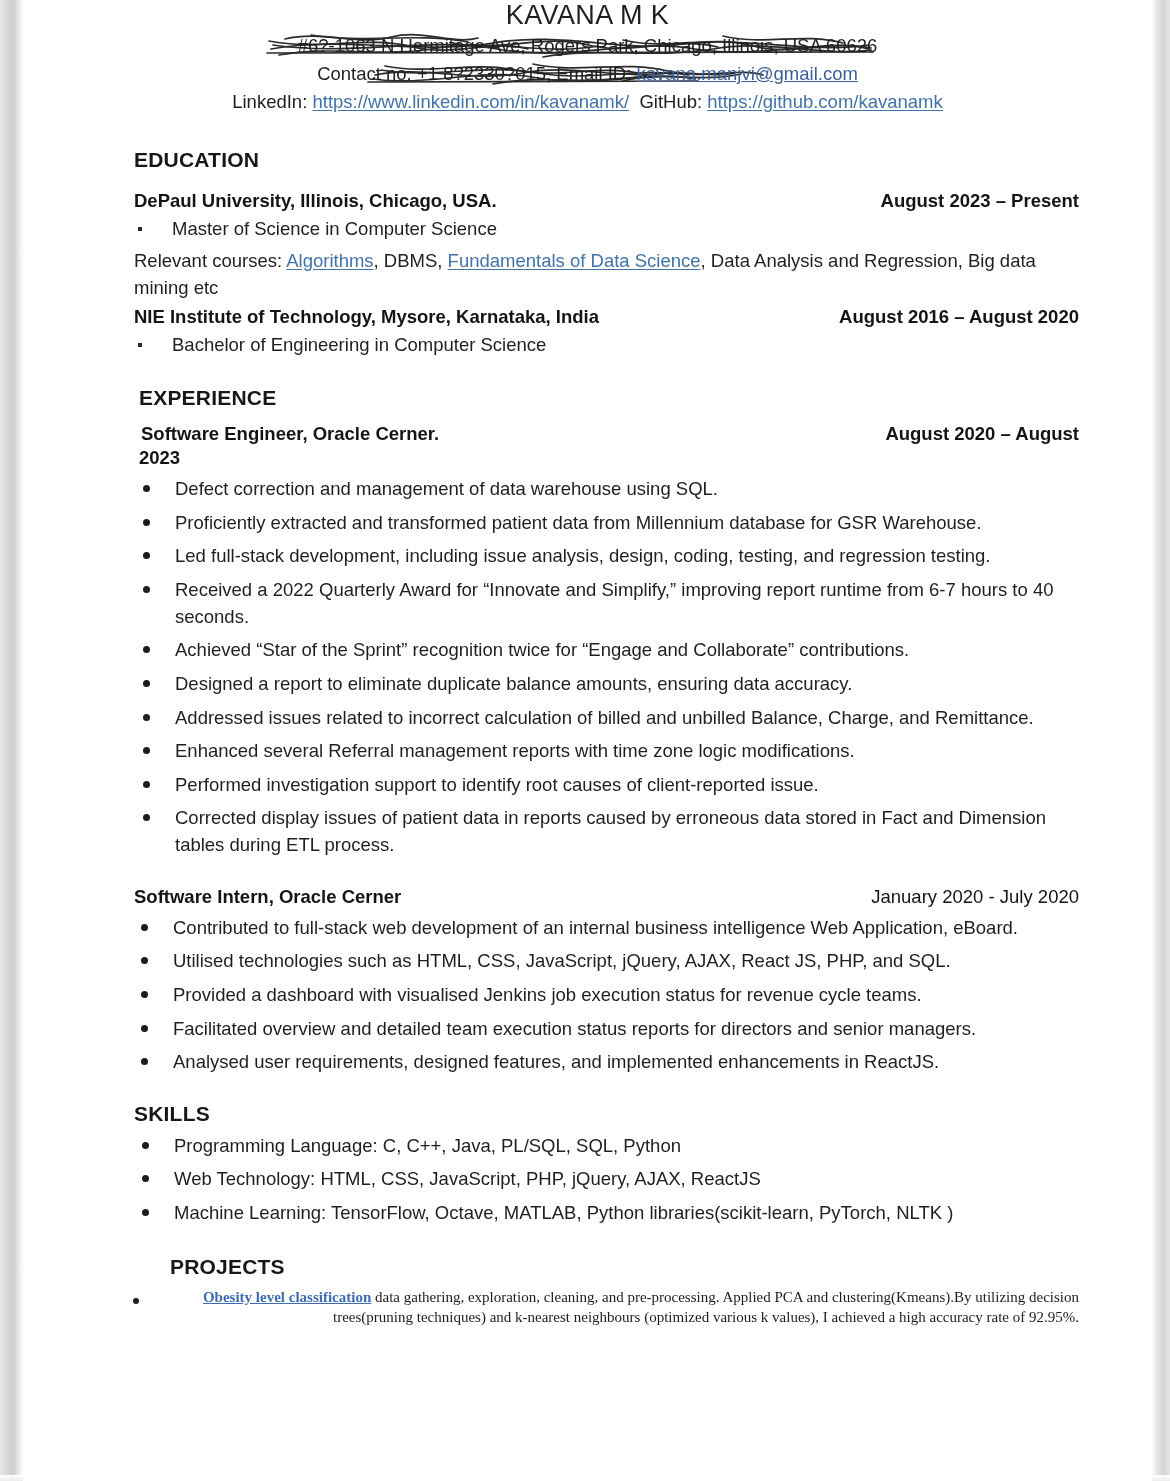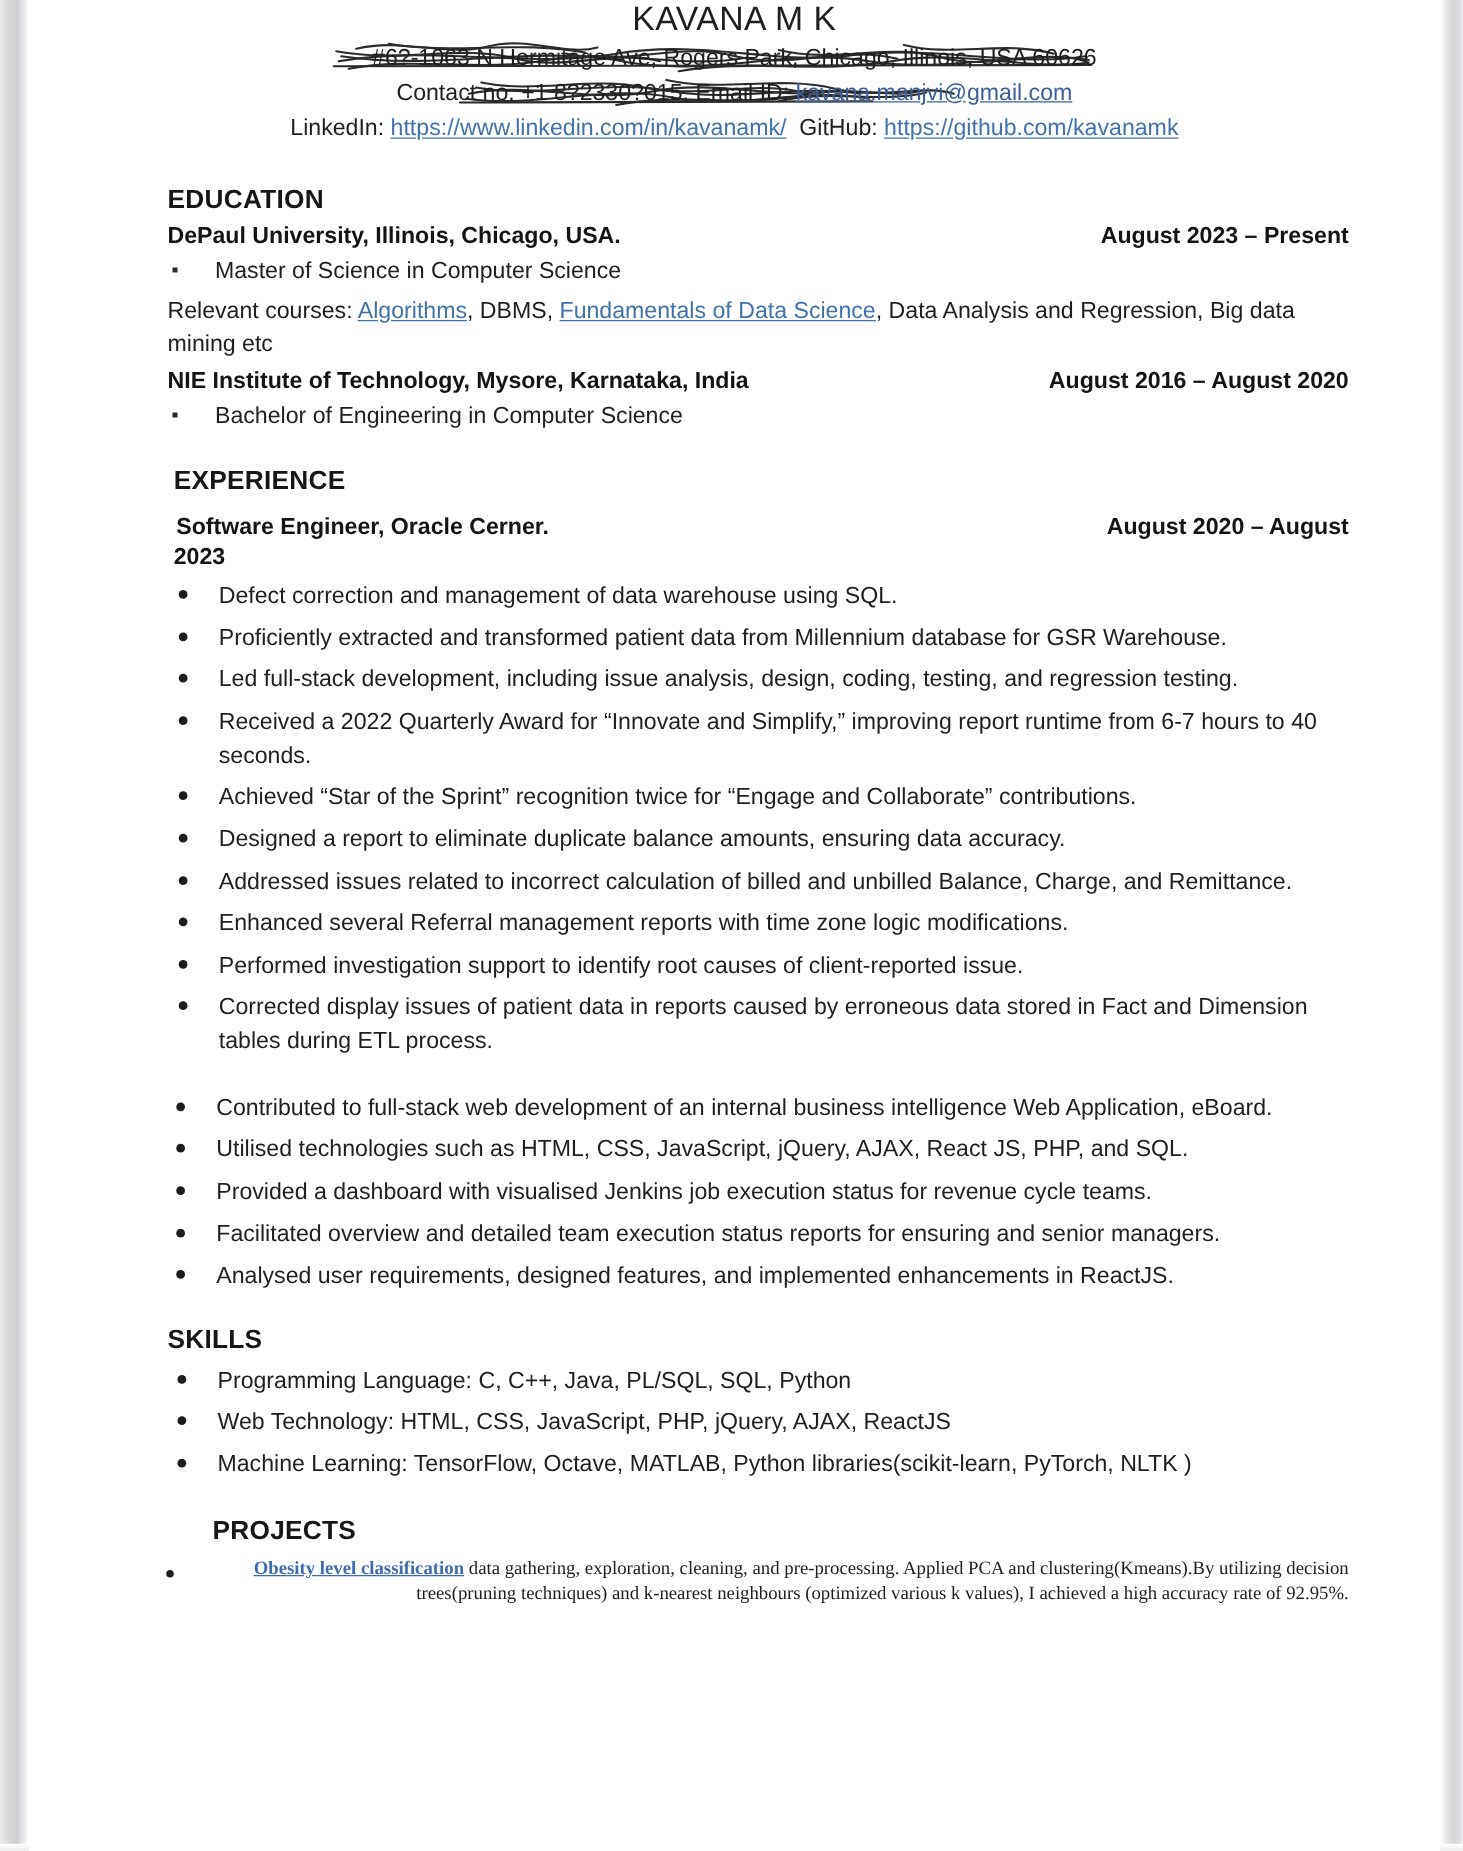--- a/index.html
+++ b/index.html
@@ -239,21 +239,21 @@
     </div>
 
     <div class="hdr-line" style="margin-top:1px;">
       <span>LinkedIn: </span><a class="lnk" href="#">https://www.linkedin.com/in/kavanamk/</a><span>&nbsp; </span><span>GitHub: </span><a class="lnk" href="#">https://github.com/kavanamk</a>
     </div>
   </div>
 
   <div style="margin-top:33px; padding-left:111px; padding-right:73px;">
     <div class="sec-h">EDUCATION</div>
 
-    <div class="row" style="margin-top:5px;">
+    <div class="row" style="margin-top:18px;">
       <span class="strong">DePaul University, Illinois, Chicago, USA.</span>
       <span class="date">August 2023 –  Present</span>
     </div>
     <ul class="bl sq">
       <li>Master of Science in Computer Science</li>
     </ul>
 
     <div class="body-t" style="margin-top:5px;">
       <span>Relevant courses: </span><a class="lnk" href="#">Algorithms</a><span>, DBMS,  </span><a class="lnk" href="#">Fundamentals of Data Science</a><span>, Data Analysis and Regression, Big data mining etc</span>
     </div>
@@ -284,25 +284,29 @@
         <li>Achieved “Star of the Sprint” recognition twice for “Engage and Collaborate” contributions.</li>
         <li>Designed a report to eliminate duplicate balance amounts, ensuring data accuracy.</li>
         <li>Addressed issues related to incorrect calculation of billed and unbilled Balance, Charge, and Remittance.</li>
         <li>Enhanced several Referral management reports with time zone logic modifications.</li>
         <li>Performed investigation support to identify root causes of client-reported issue.</li>
         <li>Corrected display issues of patient data in reports caused by erroneous data stored in Fact and Dimension tables during ETL process.</li>
       </ul>
     </div>
 
     <div style="margin-top:27px; margin-left:-5px;">
+      <div class="row">
+        <span class="strong">Software Intern, Oracle Cerner</span>
+        <span class="date" style="font-weight:normal;">January 2020 - July 2020</span>
+      </div>
       <ul class="bl rd" style="margin-left:-1px; margin-top:2px;">
         <li>Contributed to full-stack web development of an internal business intelligence Web Application, eBoard.</li>
         <li>Utilised technologies such as HTML, CSS, JavaScript, jQuery, AJAX, React JS, PHP, and SQL.</li>
         <li>Provided a dashboard with visualised Jenkins job execution status for revenue cycle teams.</li>
-        <li>Facilitated overview and detailed team execution status reports for ensuring and senior managers.</li>
+        <li>Facilitated overview and detailed team execution status reports for directors and senior managers.</li>
         <li>Analysed user requirements, designed features, and implemented enhancements in ReactJS.</li>
       </ul>
     </div>
   </div>
 
   <div style="margin-top:26px; padding-left:111px; padding-right:73px;">
     <div class="sec-h">SKILLS</div>
     <ul class="bl rd" style="margin-top:4px;">
       <li>Programming Language: C, C++, Java, PL/SQL, SQL, Python</li>
       <li>Web Technology: HTML, CSS, JavaScript, PHP, jQuery, AJAX, ReactJS</li>

